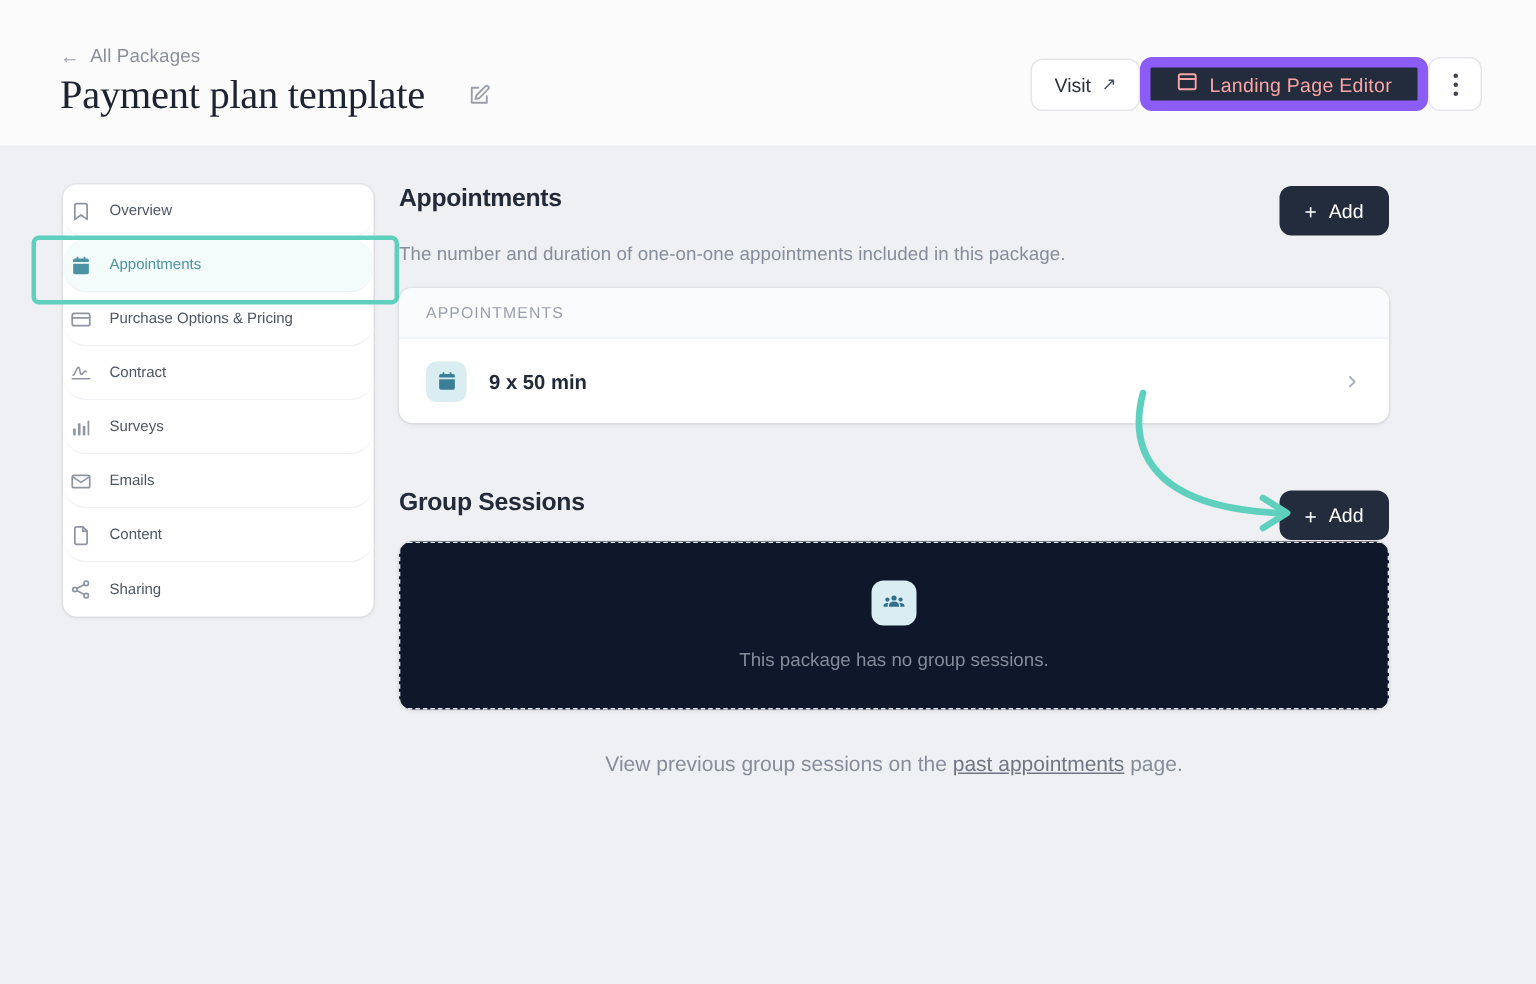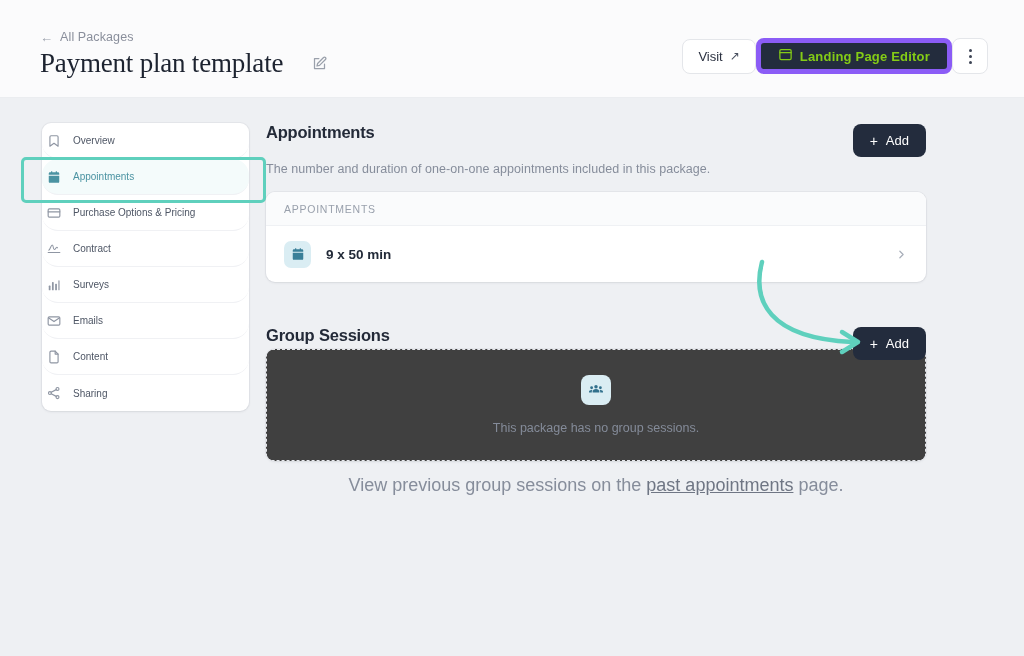--- a/index.html
+++ b/index.html
@@ -40,22 +40,22 @@
     display: inline-flex; align-items: center; justify-content: center;
     gap: 7px; border-radius: 8px; font-size: 13px; cursor: pointer;
     white-space: nowrap;
   }
   .btn-visit {
     height: 35px; padding: 0 15px; background: #fff;
     border: 1px solid #e4e6ea; color: #2b3140; font-weight: 500;
   }
   .btn-visit .ext { font-size: 12px; color: #4a5160; }
   .btn-editor {
-    height: 36px; padding: 0 17px; background: #232c3d; color: #84cc16;
-    border: 5px solid #8b5cf6; font-weight: 700; letter-spacing: .2px;
+    height: 36px; padding: 0 17px; background: #232c3d; color: #fca5a5;
+    border: 7px solid #8b5cf6; font-weight: 400; letter-spacing: .2px;
   }
   .btn-editor svg { width: 15px; height: 15px; }
   .btn-kebab {
     width: 36px; height: 36px; background: #fff; border: 1px solid #e4e6ea;
     border-radius: 8px; display:flex; align-items:center; justify-content:center;
     flex-direction: column; gap: 3px; cursor: pointer;
   }
   .btn-kebab i { width: 3px; height: 3px; border-radius: 50%; background: #3d4454; display:block; }
 
   
@@ -109,36 +109,36 @@
   }
   .sq-icon {
     width: 27px; height: 27px; border-radius: 7px; background: #daedf3;
     display: flex; align-items: center; justify-content: center; color: #3a7f98; flex: none;
   }
   .sq-icon svg { width: 14px; height: 14px; display: block;}
   .appt-label { margin-left: 15px; font-size: 13.5px; font-weight: 700; color: #222a38; }
   .chev { margin-left: auto; color: #a8aeb9; display:flex; }
   .chev svg { width: 13px; height: 13px; }
 
-  .empty-card { margin-top: 4px; background: #404040; border-radius: 9px;
+  .empty-card { margin-top: 16px; background: #0f172a; border-radius: 9px;
     box-shadow: 0 1px 3px rgba(20,25,40,.07), 0 0 0 1px rgba(20,25,40,.04);
     padding: 0; }
   .empty-inner {
     border: 1px dashed #e6e8ec; border-radius: 6px; height: 112px;
     display: flex; flex-direction: column; align-items: center; justify-content: center; gap: 16px;
   }
   .empty-icon {
     width: 30px; height: 30px; border-radius: 8px; background: #daedf3;
     display:flex; align-items:center; justify-content:center; color:#31708c;
   }
   .empty-icon svg { width: 16px; height: 16px; display:block; }
   .empty-text { font-size: 12.5px; color: #848b99; }
 
   .footer-note {
-    margin-top: 14px; text-align: center; font-size: 18px; color: #868d9b;
+    margin-top: 28px; text-align: center; font-size: 14px; color: #868d9b;
   }
   .footer-note a { color: #6f7684; text-decoration: underline; cursor: pointer; }
 
   
   .annot { position: absolute; left: 0; top: 0; width: 1024px; height: 656px; pointer-events: none; }
 </style>
 </head>
 <body>
 
 <div class="page">

